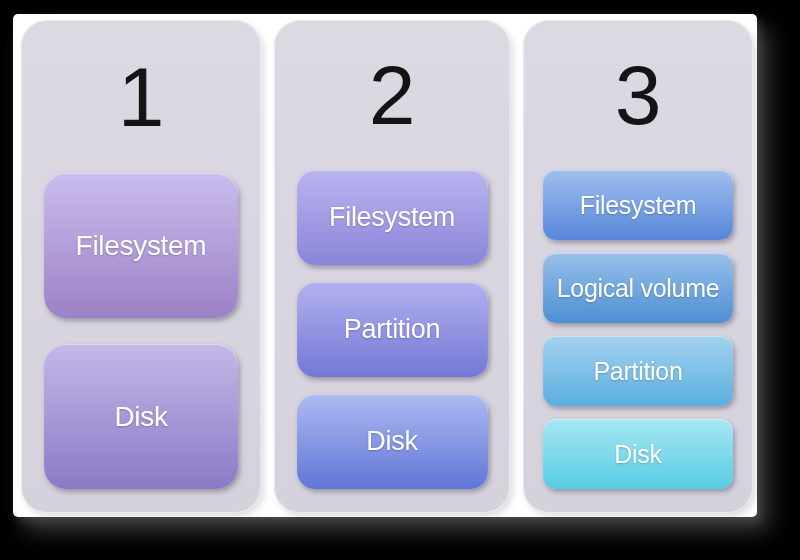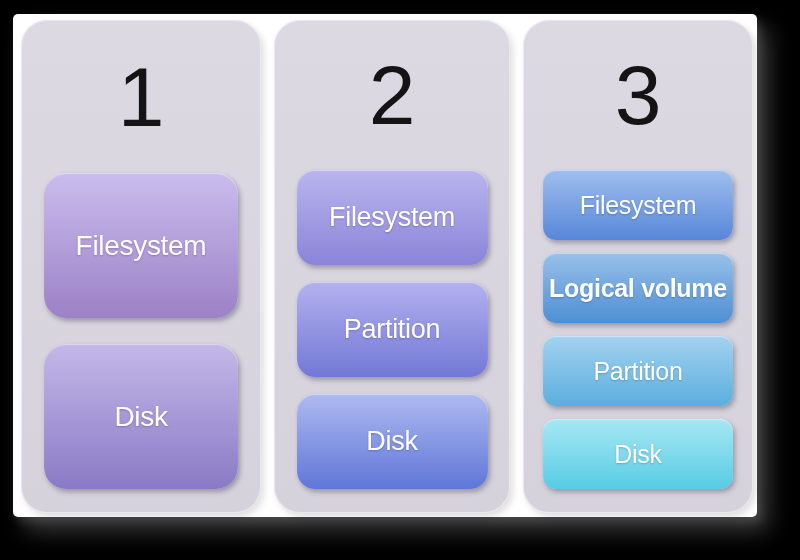--- a/index.html
+++ b/index.html
@@ -102,20 +102,20 @@
           <div class="boxes">
             <div class="box" style="background: linear-gradient(rgb(186, 181, 238) 0%, rgb(138, 132, 218) 100%);">Filesystem</div>
             <div class="box" style="background: linear-gradient(rgb(179, 177, 238) 0%, rgb(114, 120, 215) 100%);">Partition</div>
             <div class="box" style="background: linear-gradient(rgb(174, 186, 240) 0%, rgb(95, 118, 216) 100%);">Disk</div>
           </div>
         </div>
         <div class="panel c2">
           <div class="number">3</div>
           <div class="boxes">
             <div class="box" style="background: linear-gradient(rgb(159, 190, 238) 0%, rgb(87, 135, 217) 100%);">Filesystem</div>
-            <div class="box" style="background: linear-gradient(rgb(152, 192, 234) 0%, rgb(78, 143, 211) 100%); font-weight: bold;">Logical volume</div>
+            <div class="box" style="background: linear-gradient(rgb(152, 192, 234) 0%, rgb(78, 143, 211) 100%);">Logical volume</div>
             <div class="box" style="background: linear-gradient(rgb(163, 210, 240) 0%, rgb(91, 174, 222) 100%);">Partition</div>
             <div class="box" style="background: linear-gradient(rgb(167, 231, 242) 0%, rgb(87, 204, 229) 100%);">Disk</div>
           </div>
         </div>
       </div>
   </div>
 </div>
 
 </body></html>

